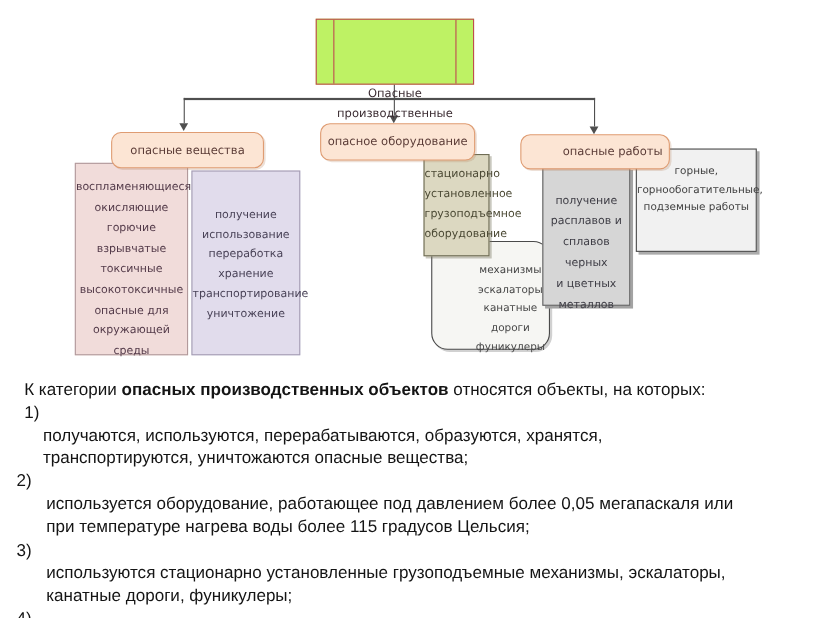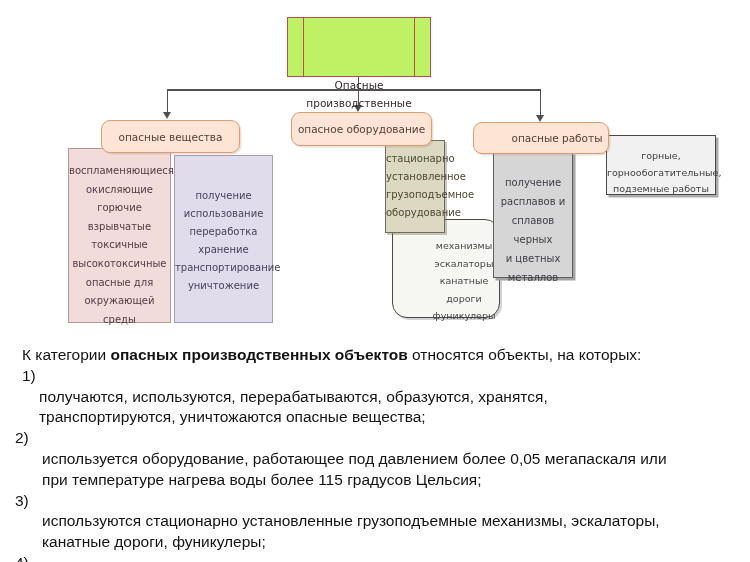--- a/index.html
+++ b/index.html
@@ -56,25 +56,24 @@
     box-shadow:2px 2px 0 rgba(0,0,0,.18);
     padding-left:36px;
   }
   .graybox{
     left:493px;top:152px;width:80px;height:126px;z-index:2;
     background:#d6d6d6;border:1.4px solid #5f5f5f;
     font-size:10px;line-height:19px;padding-top:20px;color:#3e3d45;
     box-shadow:2.5px 2.5px 0 #a3a3a3;
   }
   .lightbox{
-    left:578px;top:135px;width:110px;height:60px;z-index:1;
+    left:578px;top:135px;width:110px;height:94px;z-index:1;
     background:#f1f1f1;border:1.4px solid #4a4a4a;
     font-size:9.5px;line-height:16.5px;padding-top:12px;color:#3e3e3e;
     box-shadow:2.5px 2.5px 0 #ababab;
-    margin-left:28px;
   }
   
   .cline{position:absolute;background:#4f4f4f;}
   .ah{
     position:absolute;width:0;height:0;
     border-left:4.5px solid transparent;border-right:4.5px solid transparent;
     border-top:7px solid #4f4f4f;
   }
   
   .textblock{

